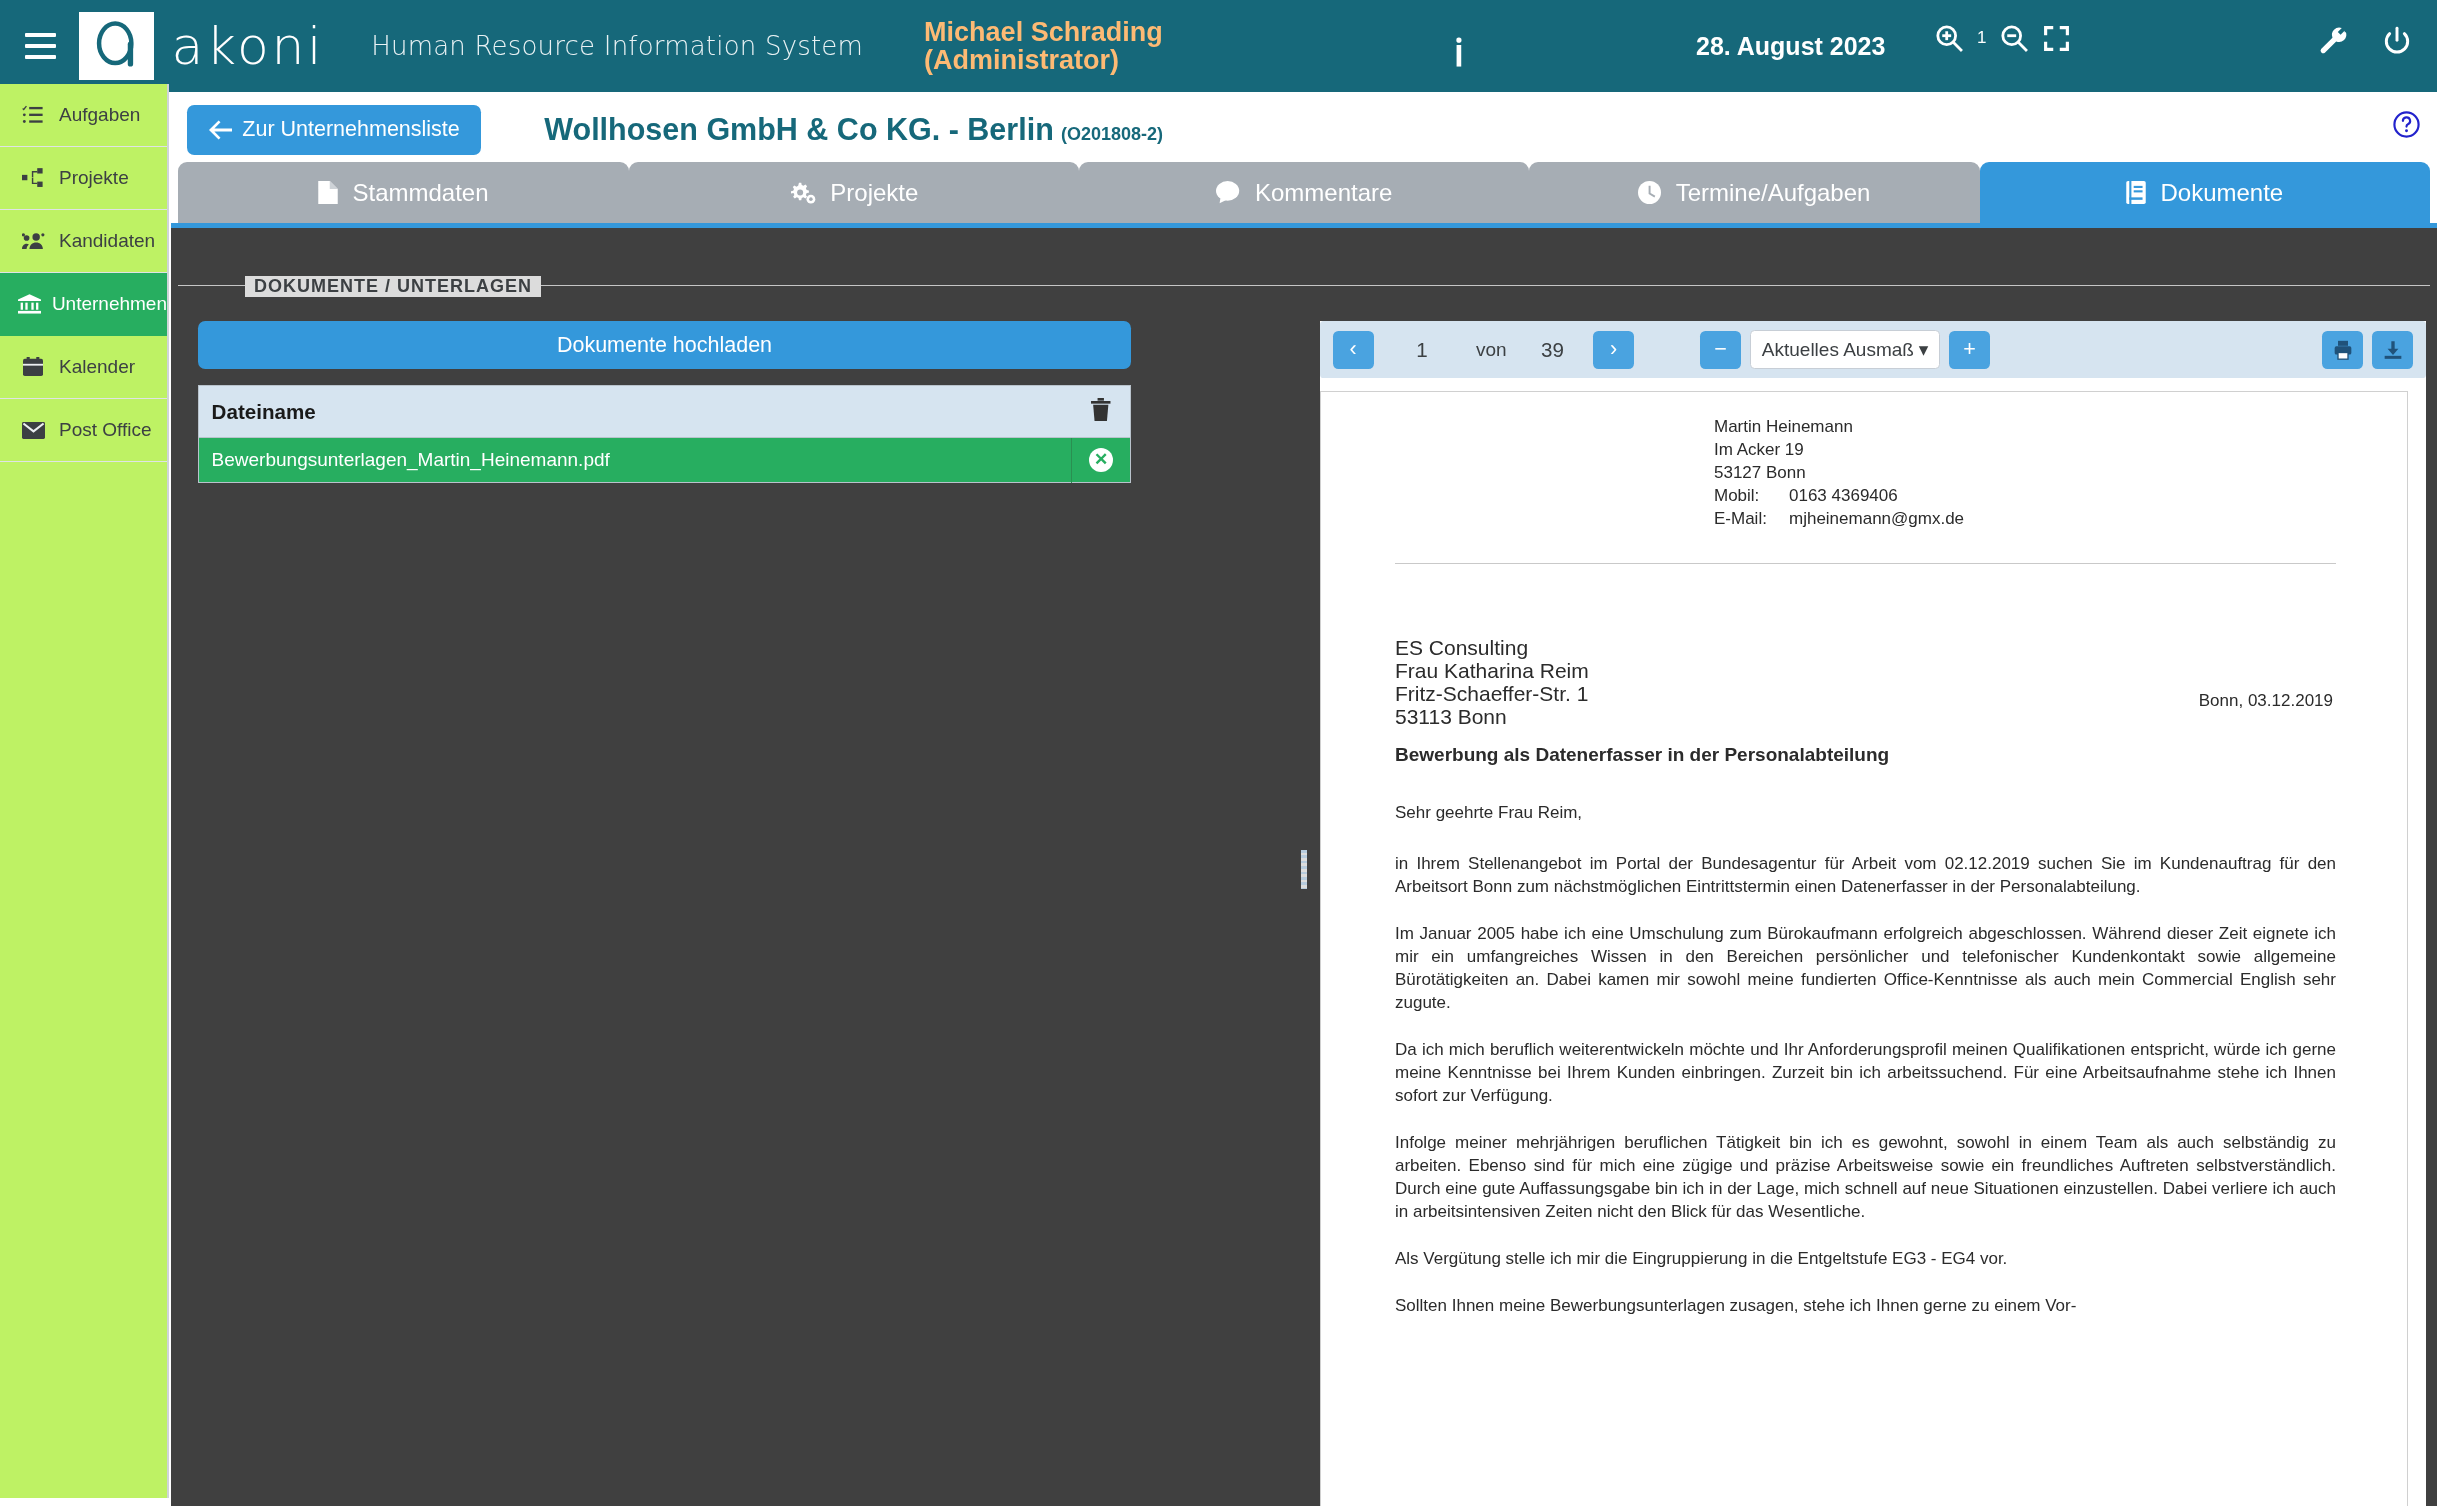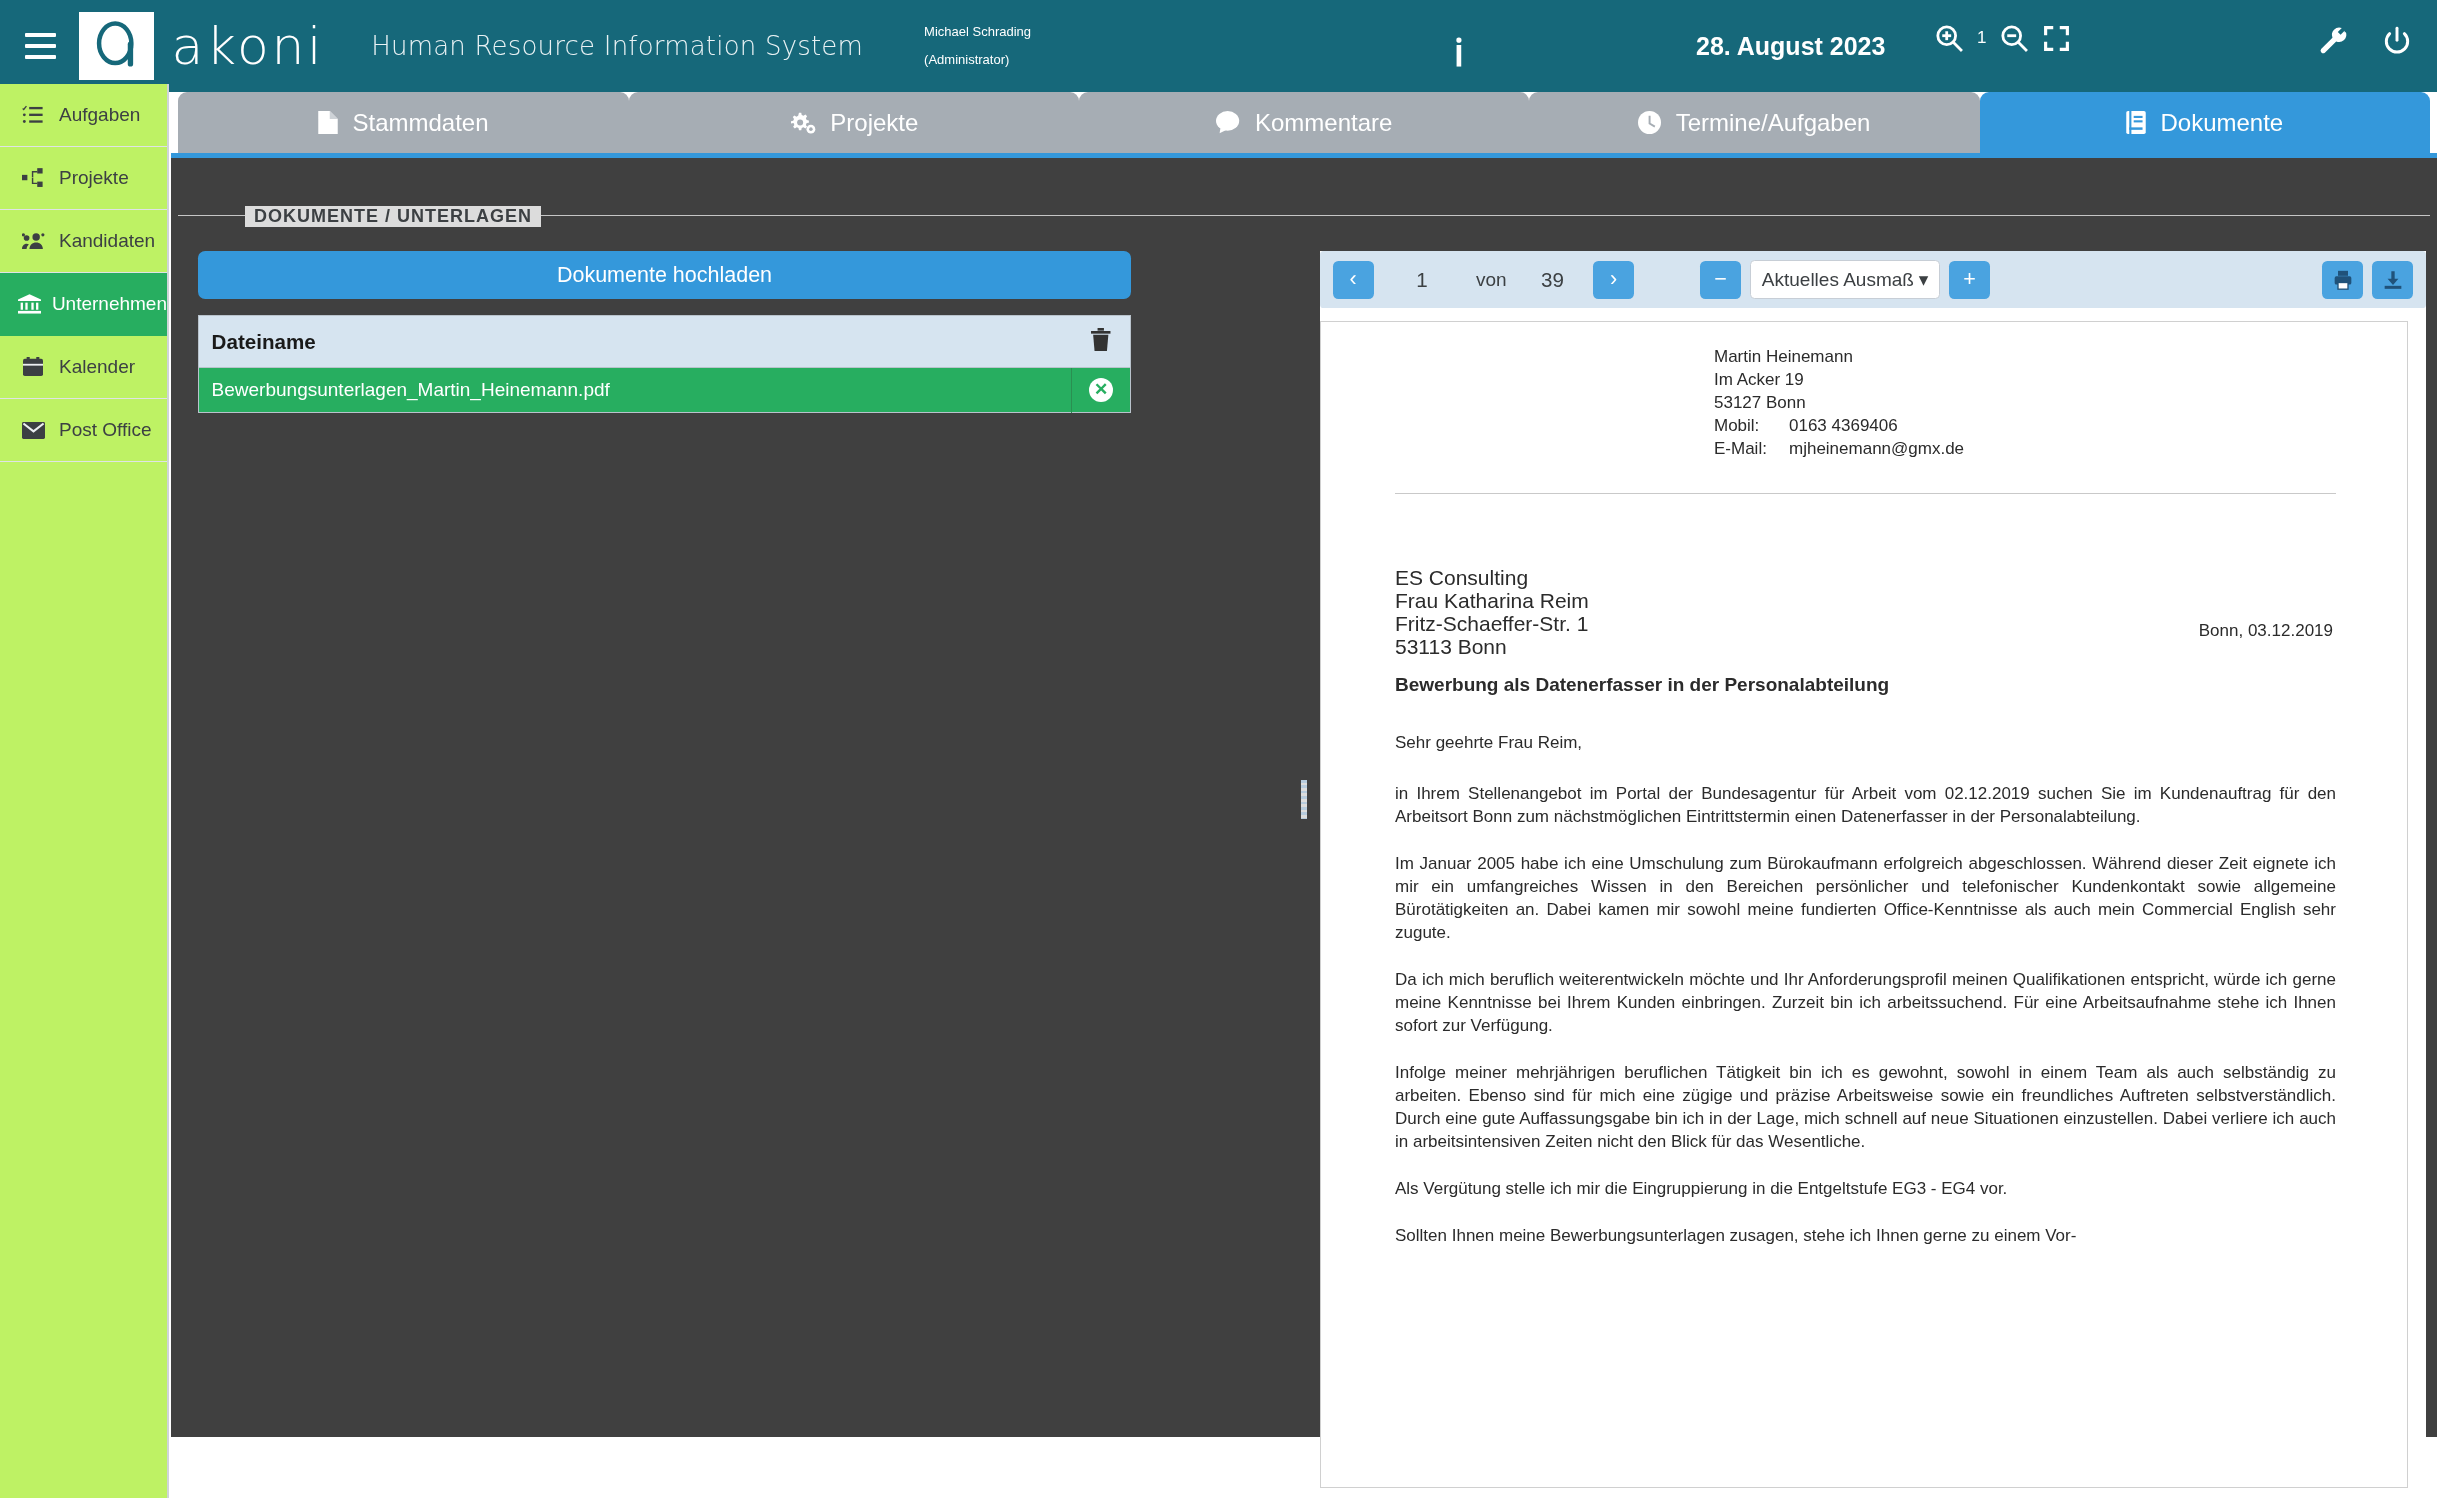--- a/index.html
+++ b/index.html
@@ -31,22 +31,22 @@
   .logo-word {
     color: #ffffff; font-size: 52px; letter-spacing: 2.7px;
     margin-left: 17px; font-weight: 300;
     font-family: "DejaVu Sans", sans-serif;
   }
   .app-subtitle {
     color: #e9f2f4; font-size: 26px; margin-left: 47px; font-weight: 300;
     font-family: "DejaVu Sans", sans-serif; letter-spacing:0.2px;
   }
   .user-block {
-    margin-left: 61px; color: #ffffff; font-size: 13px; line-height: 28px;
-    font-weight: normal; font-family: "Liberation Sans", sans-serif;
+    margin-left: 61px; color: #fdba74; font-size: 27px; line-height: 28px;
+    font-weight: bold; font-family: "Liberation Sans", sans-serif;
     text-align: left;
   }
   .topbar-info {
     position:absolute; left: 1454px; top: 25px;
     color:#fff; font-size: 38px; font-weight: bold; font-family: "Liberation Serif", serif;
     cursor: pointer;
   }
   .topbar-date {
     position:absolute; left: 1696px; top: 32px;
     color:#fff; font-size:25px; font-weight:bold;
@@ -365,20 +365,38 @@
         <rect x="0" y="0" width="26" height="19" rx="1.6"></rect>
         <path d="M1.6 1.6 L13 10.4 L24.4 1.6" fill="none" stroke="#eceff1" stroke-width="2.4"></path>
       </svg>
     </span>
     <span class="slabel">Post Office</span>
   </div>
 </div>
 
 <div class="content">
 
+  <div class="subheader">
+    <button class="back-btn">
+      <svg width="23" height="20" viewBox="0 0 24 20" fill="#fff">
+        <path d="M10 0 L12 2 L5.6 8.4 L24 8.4 L24 11.6 L5.6 11.6 L12 18 L10 20 L0 10 Z"></path>
+      </svg>
+      <span>Zur Unternehmensliste</span>
+    </button>
+    <div class="company-title">
+      <span>Wollhosen GmbH &amp; Co KG. - Berlin</span><span class="company-id">(O201808-2)</span>
+    </div>
+    <span class="help-icon">
+      <svg width="29" height="29" viewBox="0 0 24 24" fill="none" stroke="#2222cc" stroke-width="1.8">
+        <circle cx="12" cy="12" r="10"></circle>
+        <path d="M9 9a3 3 0 1 1 4.2 2.8c-.8.4-1.2 1-1.2 1.9" stroke-linecap="round"></path>
+        <circle cx="12" cy="17.2" r="1.2" fill="#2222cc" stroke="none"></circle>
+      </svg>
+    </span>
+  </div>
 
   <div class="tabs">
     <div class="tab">
       <svg width="20" height="23" viewBox="0 0 22 26" fill="#fff">
         <path d="M0 0 h13 l9 9 v17 H0 Z"></path>
           <path d="M13 0 v9 h9 Z" fill="#cdd2d7"></path>
       </svg>
       <span>Stammdaten</span>
     </div>
     <div class="tab">

